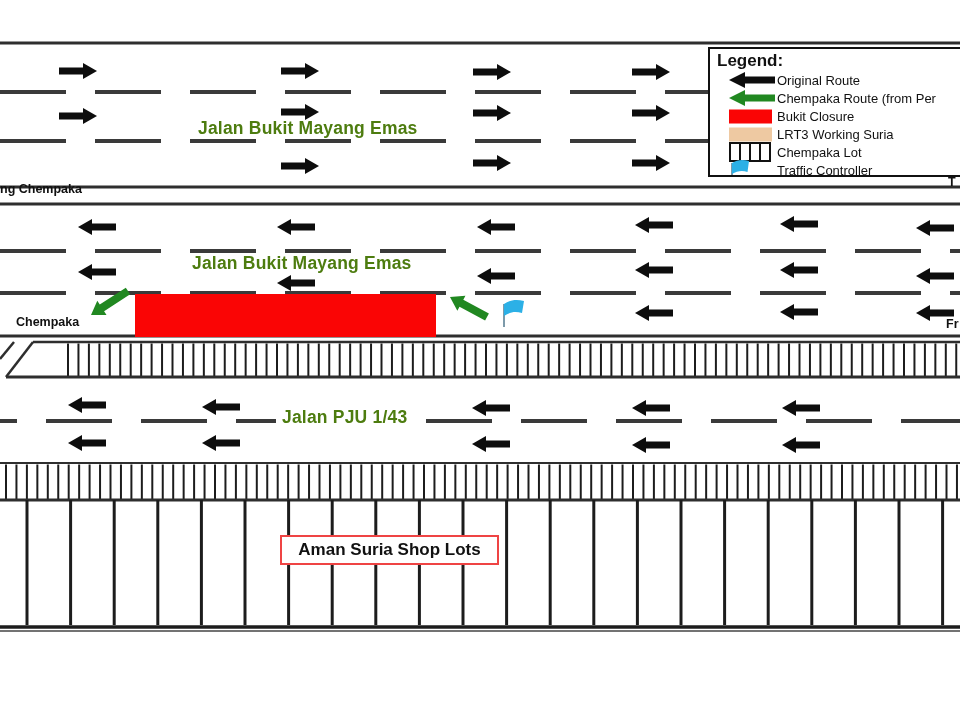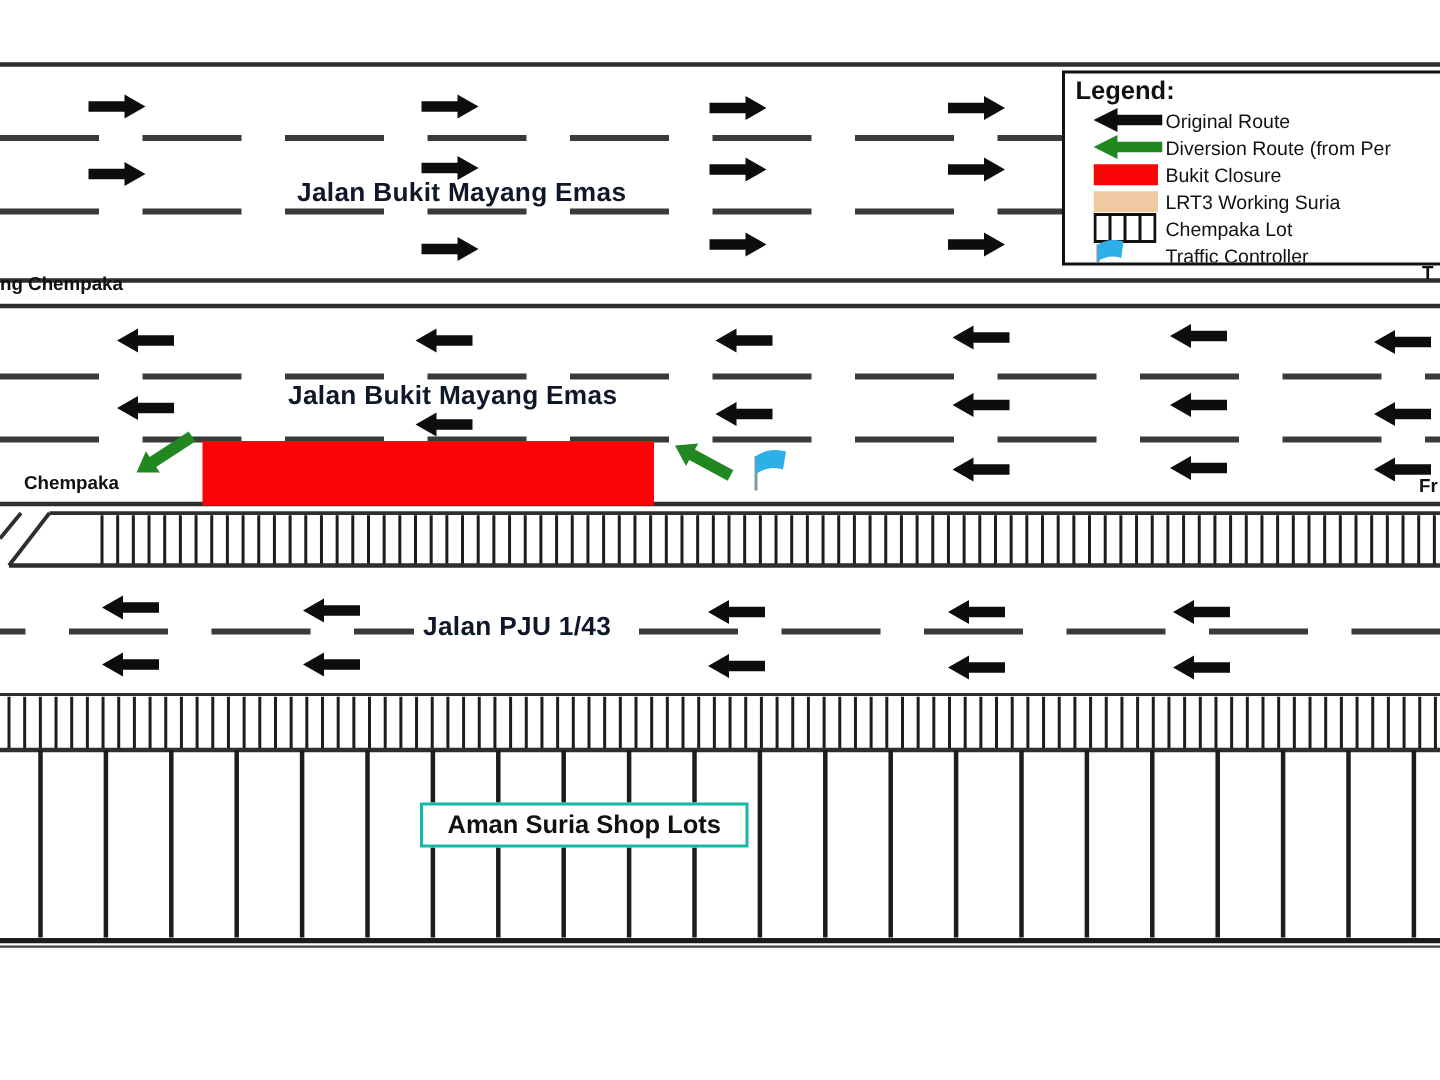--- a/index.html
+++ b/index.html
@@ -1,25 +1,25 @@
 <!DOCTYPE html>
 <html><head>
 <meta charset="utf-8">
 <style>
   html,body{margin:0;padding:0;background:#fff;}
   .stage{position:relative;width:960px;height:720px;background:#fff;overflow:hidden;
          font-family:"Liberation Sans",sans-serif;color:#111;}
   #diagram-svg{position:absolute;left:0;top:0;z-index:1;}
   .road-label{position:absolute;z-index:3;font-weight:bold;font-size:17.5px;
-              letter-spacing:.2px;white-space:nowrap;color:#0f172a;}
+              letter-spacing:.2px;white-space:nowrap;color:#4d7c0f;}
   .road-label.top{left:198px;top:118px;}
   .road-label.mid{left:192px;top:253px;}
   .road-label.pju{left:276px;top:407px;background:#fff;padding:0 6px;}
   .shops-label{position:absolute;z-index:3;left:280px;top:535px;width:215px;height:26px;
-               border:2px solid #14b8a6;background:#fff;font-weight:bold;font-size:17px;
+               border:2px solid #ef4444;background:#fff;font-weight:bold;font-size:17px;
                text-align:center;line-height:26px;white-space:nowrap;}
   .edge{position:absolute;z-index:3;font-weight:bold;font-size:12.5px;white-space:nowrap;color:#111;}
   .edge.tl{left:0;top:166px;margin-top:16px;}
   .edge.ml{left:16px;top:315px;}
   .edge.tr{left:948px;top:175px;}
   .edge.mr{left:946px;top:317px;}
   .legend{position:absolute;z-index:4;left:708px;top:47px;width:270px;height:130px;
           background:#fff;border:2.5px solid #111;box-sizing:border-box;
           padding:1px 0 0 7px;overflow:hidden;}
   .legend-title{font-weight:bold;font-size:17px;line-height:21px;color:#111;}
@@ -329,21 +329,21 @@
             </svg>
           </span>
           <span class="legend-label">Original Route</span>
         </div>
         <div class="legend-row">
           <span class="legend-icon">
             <svg width="46" height="16">
               <polygon points="46,4.5 16,4.5 16,0 0,8 16,16 16,11.5 46,11.5" fill="#218821"></polygon>
             </svg>
           </span>
-          <span class="legend-label">Diversion Route (from Per</span>
+          <span class="legend-label">Chempaka Route (from Per</span>
         </div>
         <div class="legend-row">
           <span class="legend-icon">
             <svg width="44" height="15">
               <rect x="0" y="0.5" width="43" height="14" fill="#fa0505"></rect>
             </svg>
           </span>
           <span class="legend-label">Bukit Closure</span>
         </div>
         <div class="legend-row">

